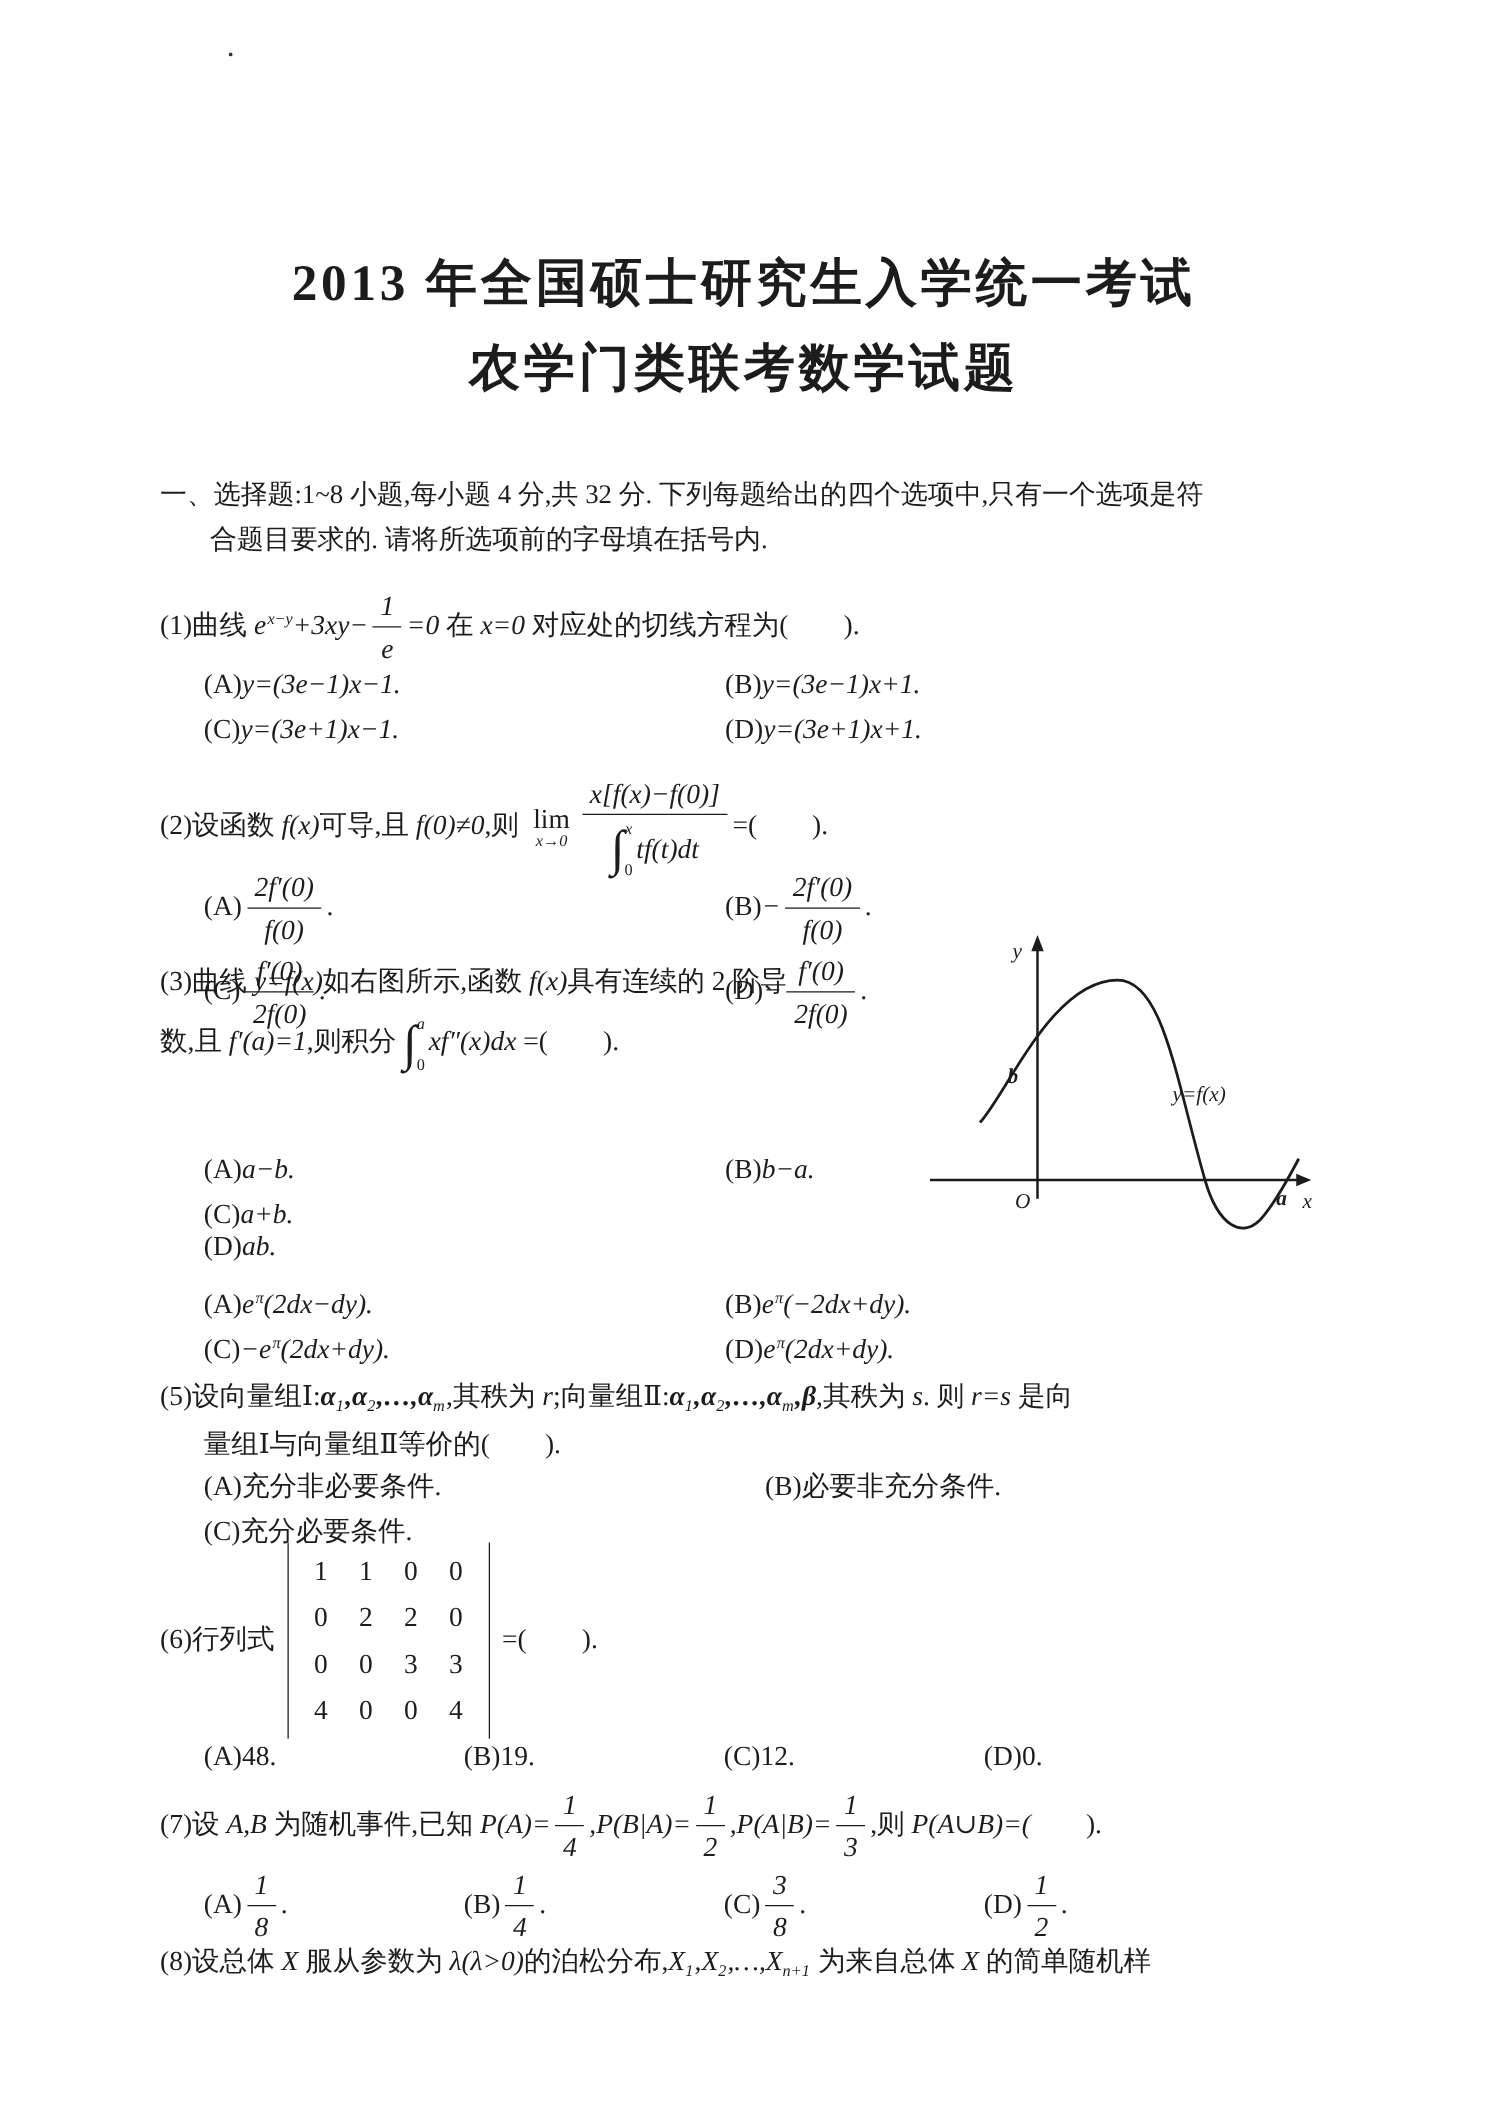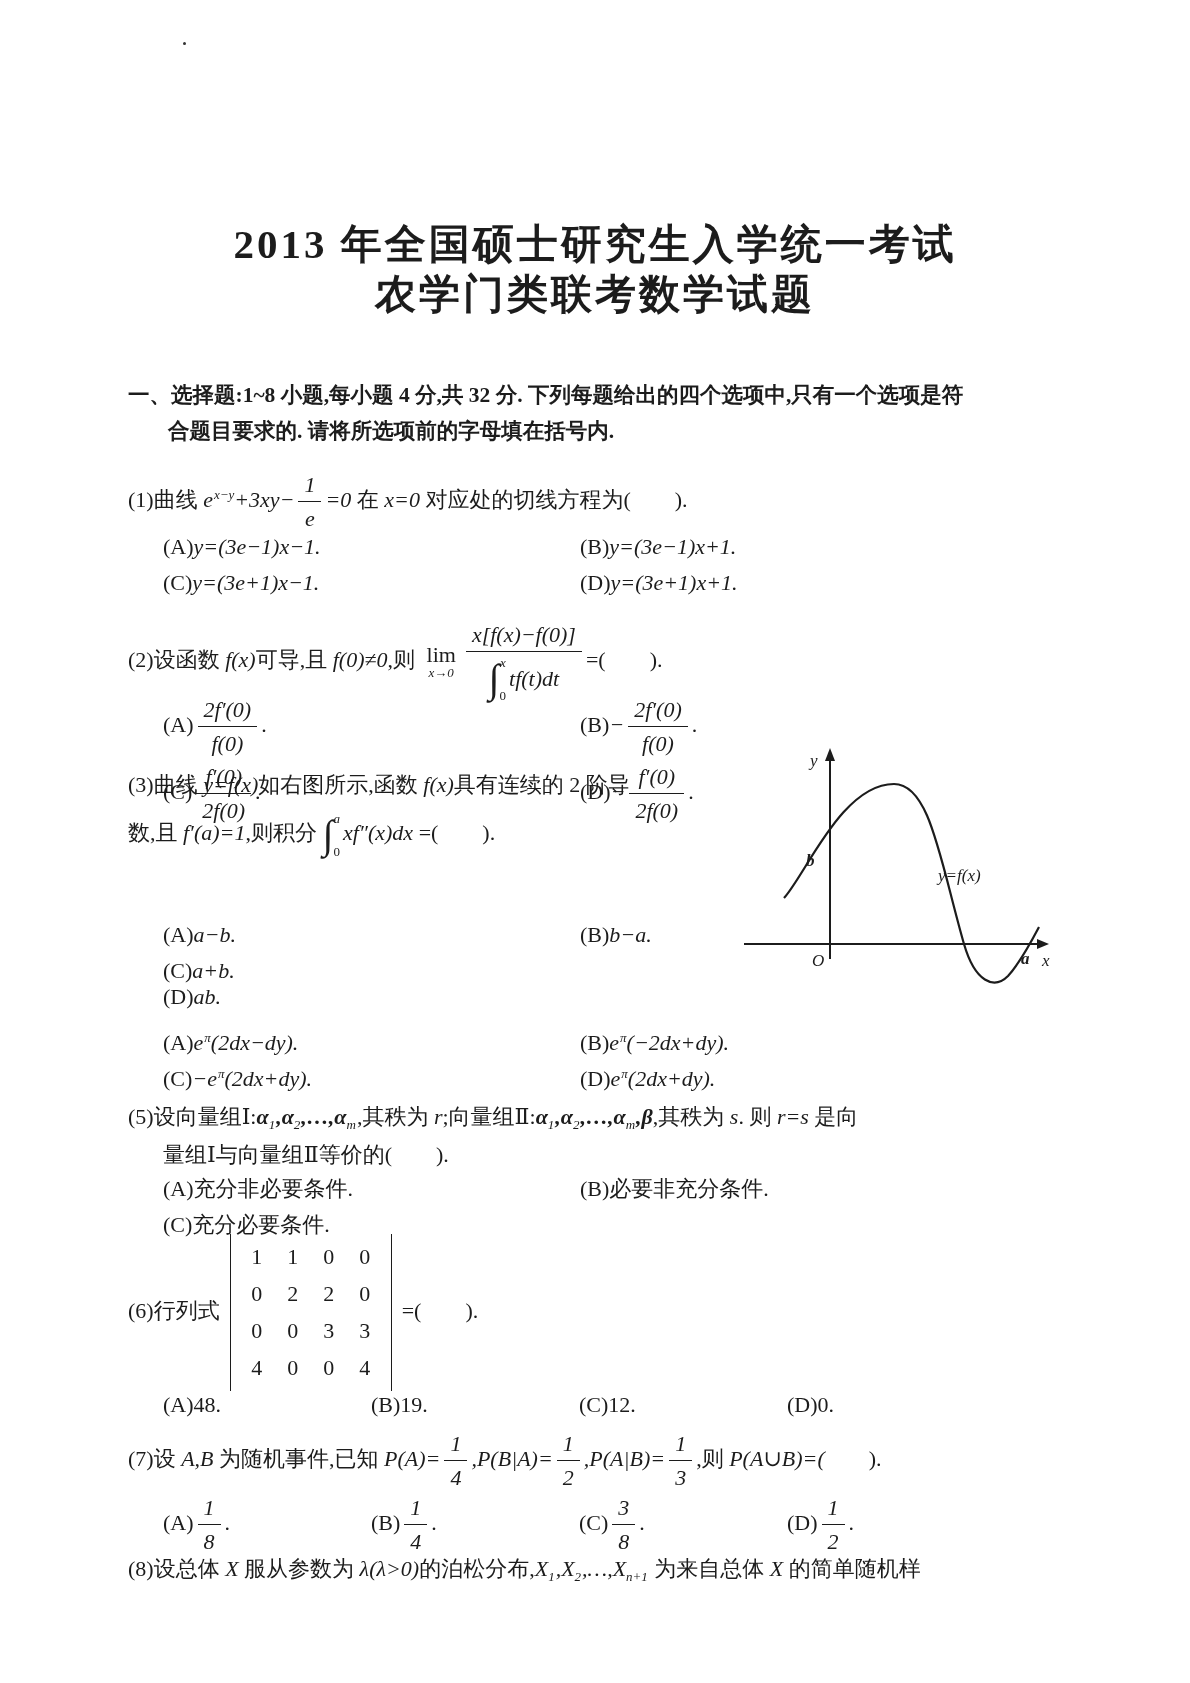--- a/index.html
+++ b/index.html
@@ -5,21 +5,21 @@
   html,body{margin:0;padding:0;background:#ffffff;}
   .page{
     position:relative;width:1190px;height:1683px;background:#fff;color:#1c1c1c;
     font-family:"Liberation Serif","DejaVu Serif",serif;overflow:hidden;
   }
   .line{
     position:absolute;left:128px;white-space:pre;font-size:22px;line-height:34px;
   }
   .center{left:0;width:1190px;text-align:center;white-space:pre;}
   .title1{font-size:41px;font-weight:bold;letter-spacing:3px;line-height:52px;}
-  .bold{font-weight:bold;font-size:21.5px;}
+  .bold{font-weight:normal;font-size:21.5px;}
   .orow{position:absolute;left:163px;display:flex;}
   .o2{width:417px;white-space:pre;font-size:22px;}
   .o4{width:208px;white-space:pre;font-size:22px;}
   
   .rt{font-style:normal;}
   .rm{font-style:italic;}
   .rmb{font-style:italic;font-weight:bold;}
   .rsup{font-style:italic;font-size:13px;vertical-align:8px;margin-left:1px;}
   .rsub{font-style:italic;font-size:13px;vertical-align:-5px;margin-right:1px;}
   .frac{
@@ -47,21 +47,21 @@
   .figtext{font-family:"Liberation Serif","DejaVu Serif",serif;font-style:italic;font-size:17px;fill:#1c1c1c;}
   .speck{position:absolute;left:183px;top:42px;width:3px;height:3px;background:#333;border-radius:50%;}
 </style>
 </head>
 <body>
 
 <div class="page">
 
   <div class="speck"></div>
 
-  <div class="line center title1" style="top:218px;text-align:center;">2013 年全国硕士研究生入学统一考试</div>
+  <div class="line center title1" style="top:200px;text-align:center;">2013 年全国硕士研究生入学统一考试</div>
   <div class="line center title1" style="top:268px;">农学门类联考数学试题</div>
 
   <div class="line bold" style="top:378px;"><span class="rt">一、选择题:1~8 小题,每小题 4 分,共 32 分. 下列每题给出的四个选项中,只有一个选项是符</span></div>
   <div class="line bold" style="top:414px;left:168px;"><span class="rt">合题目要求的. 请将所选项前的字母填在括号内.</span></div>
 
   <div class="line" style="top:458px;line-height:74px;"><span class="rt">(1)曲线 </span><span class="rm">e</span><span class="rsup">x−y</span><span class="rm">+3xy−</span><span class="frac"><span class="fnum"><span class="">1</span></span><span class="fden"><span class="">e</span></span></span><span class="rm">=0</span><span class="rt"> 在 </span><span class="rm">x=0</span><span class="rt"> 对应处的切线方程为(　　).</span></div>
   <div class="orow" style="top:534px;">
     <div class="o2"><span class="rt">(A)</span><span class="rm">y=(3e−1)x−1.</span></div>
     <div class="o2"><span class="rt">(B)</span><span class="rm">y=(3e−1)x+1.</span></div>
   </div>
@@ -115,21 +115,21 @@
     <div class="o2"><span class="rt">(A)</span><span class="rm">e</span><span class="rsup">π</span><span class="rm">(2dx−dy).</span></div>
     <div class="o2"><span class="rt">(B)</span><span class="rm">e</span><span class="rsup">π</span><span class="rm">(−2dx+dy).</span></div>
   </div>
   <div class="orow" style="top:1066px;">
     <div class="o2"><span class="rt">(C)</span><span class="rm">−e</span><span class="rsup">π</span><span class="rm">(2dx+dy).</span></div>
     <div class="o2"><span class="rt">(D)</span><span class="rm">e</span><span class="rsup">π</span><span class="rm">(2dx+dy).</span></div>
   </div>
 
   <div class="line" style="top:1100px;"><span class="rt">(5)设向量组Ⅰ:</span><span class="rmb">α</span><span class="rsub">1</span><span class="rmb">,α</span><span class="rsub">2</span><span class="rmb">,…,α</span><span class="rsub">m</span><span class="rt">,其秩为 </span><span class="rm">r</span><span class="rt">;向量组Ⅱ:</span><span class="rmb">α</span><span class="rsub">1</span><span class="rmb">,α</span><span class="rsub">2</span><span class="rmb">,…,α</span><span class="rsub">m</span><span class="rmb">,β</span><span class="rt">,其秩为 </span><span class="rm">s</span><span class="rt">. 则 </span><span class="rm">r=s</span><span class="rt"> 是向</span></div>
   <div class="line" style="top:1138px;left:163px;"><span class="rt">量组Ⅰ与向量组Ⅱ等价的(　　).</span></div>
-  <div class="orow" style="top:1174px;">
+  <div class="orow" style="top:1174px;gap:32px;">
     <div class="o2"><span class="rt">(A)充分非必要条件.</span></div>
     <div class="o2"><span class="rt">(B)必要非充分条件.</span></div>
   </div>
   <div class="orow" style="top:1210px;">
     <div class="o2"><span class="rt">(C)充分必要条件.</span></div>
   </div>
 
   <div class="line" style="top:1232px;line-height:158px;"><span class="rt">(6)行列式</span><span class="det"><span class="dc">1</span><span class="dc">1</span><span class="dc">0</span><span class="dc">0</span><span class="dc">0</span><span class="dc">2</span><span class="dc">2</span><span class="dc">0</span><span class="dc">0</span><span class="dc">0</span><span class="dc">3</span><span class="dc">3</span><span class="dc">4</span><span class="dc">0</span><span class="dc">0</span><span class="dc">4</span></span><span class="rt">=(　　).</span></div>
   <div class="orow" style="top:1392px;">
     <div class="o4"><span class="rt">(A)48.</span></div>

